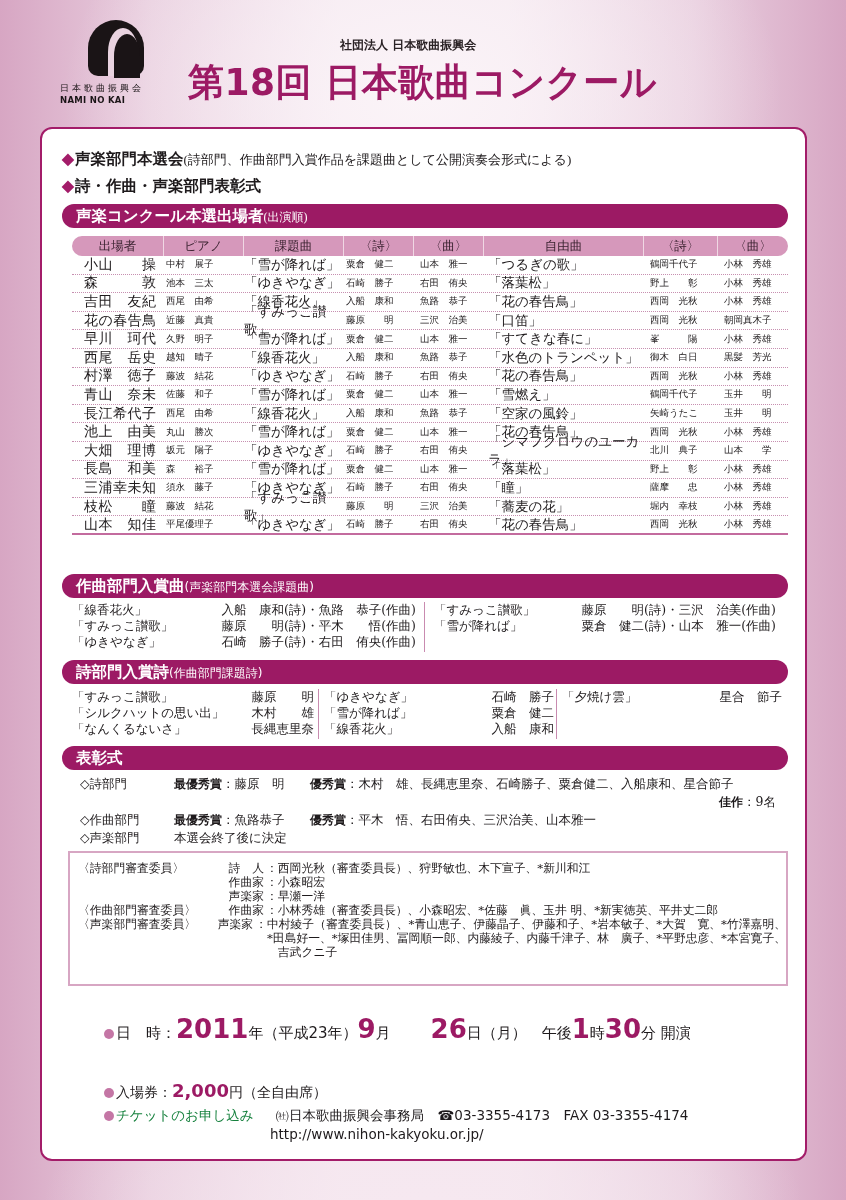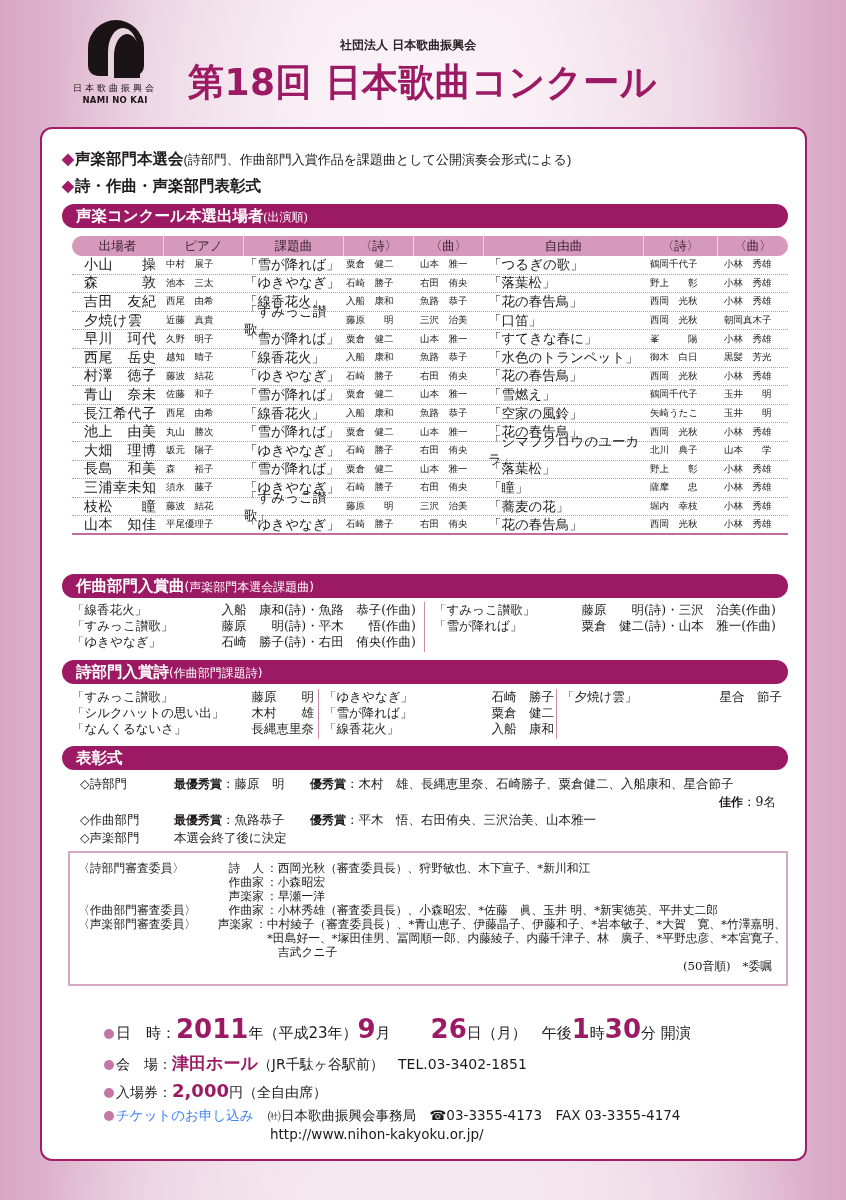--- a/index.html
+++ b/index.html
@@ -8,38 +8,38 @@
     position: relative;
     font-family: "DejaVu Serif", "Liberation Serif", serif;
     color: #1e1a1c;
     background:
       radial-gradient(ellipse 360px 260px at 50% 8%, #fbf4f8 0%, rgba(251,244,248,0) 100%),
       radial-gradient(ellipse 380px 140px at 50% 100%, #f6e8f0 0%, rgba(246,232,240,0) 100%),
       linear-gradient(90deg, #d7a6c3 0%, #e9cfdf 18%, #f4e7ef 40%, #f4e7ef 60%, #e9cfdf 82%, #d7a6c3 100%);
   }
 
   
-  .logo { position: absolute; left: 60px; top: 20px; width: 110px; text-align: center; }
+  .logo { position: absolute; left: 60px; top: 20px; width: 110px; }
   .logo-mark { width: 62px; height: 58px; margin: 0 auto; position: relative; }
   .logo-mark .outer { position: absolute; left: 4px; top: 0; width: 56px; height: 56px; border-radius: 50% 50% 10px 10px; background: #1a1416; }
   .logo-mark .inner { position: absolute; left: 24px; top: 8px; width: 30px; height: 48px; border-radius: 50% 50% 0 0; background: #e9d3e0; }
   .logo-mark .inner2 { position: absolute; left: 30px; top: 14px; width: 26px; height: 44px; border-radius: 50% 50% 0 0; background: #1a1416; }
   .logo-jp { font-family: "DejaVu Sans", sans-serif; font-size: 9px; letter-spacing: 3px; margin-top: 4px; color: #1a1416; }
   .logo-en { font-family: "DejaVu Sans", sans-serif; font-size: 8.5px; font-weight: bold; letter-spacing: 0.3px; color: #1a1416; }
 
   .org { position: absolute; left: 340px; top: 37px; font-family: "DejaVu Sans", sans-serif; font-size: 12px; font-weight: bold; color: #2a2225; }
   .title { position: absolute; left: 188px; top: 58px; font-family: "DejaVu Sans", sans-serif; font-size: 36px; font-weight: bold; color: #9c1a64; letter-spacing: 0.5px; transform: scaleY(1.05); }
 
   
   .frame {
     position: absolute; left: 40px; top: 127px; width: 767px; height: 1034px;
     background: #ffffff; border: 2px solid #a31c69; border-radius: 12px;
   }
 
-  .bullet-line { position: absolute; left: 20px; font-family: Liberation Sans, sans-serif; font-weight: bold; font-size: 15.5px; color: #1e1a1c; }
+  .bullet-line { position: absolute; left: 20px; font-family: Liberation Serif, serif; font-weight: bold; font-size: 15.5px; color: #1e1a1c; }
   .bullet-line .dia { color: #a31c69; margin-right: 1px; }
   .bullet-line .note { font-weight: normal; font-size: 13px; }
 
   .bar {
     position: absolute; left: 20px; width: 726px; height: 24px;
     background: #9c1a64; border-radius: 12px;
     color: #fff; font-family: "DejaVu Sans", sans-serif; font-weight: bold; font-size: 15.5px;
     padding-left: 14px; line-height: 24px;
   }
   .bar .note { font-weight: normal; font-size: 12px; }
@@ -156,21 +156,21 @@
           <div class="c-name">吉田　友紀</div>
           <div class="c-piano">西尾　由希</div>
           <div class="c-song">「線香花火」</div>
           <div class="c-poet">入船　康和</div>
           <div class="c-comp">魚路　恭子</div>
           <div class="c-free">「花の春告鳥」</div>
           <div class="c-fpoet">西岡　光秋</div>
           <div class="c-fcomp">小林　秀雄</div>
         </div>
         <div class="crow">
-          <div class="c-name">夕焼け雲</div>
+          <div class="c-name">花の春告鳥</div>
           <div class="c-piano">近藤　真貴</div>
           <div class="c-song">「すみっこ讃歌」</div>
           <div class="c-poet">藤原　　明</div>
           <div class="c-comp">三沢　治美</div>
           <div class="c-free">「口笛」</div>
           <div class="c-fpoet">西岡　光秋</div>
           <div class="c-fcomp">朝岡真木子</div>
         </div>
         <div class="crow">
           <div class="c-name">早川　珂代</div>
@@ -412,29 +412,25 @@
           <span class="lab"></span>
           <span class="role"></span>
           <span class="val">　*田島好一、*塚田佳男、冨岡順一郎、内藤綾子、内藤千津子、林　廣子、*平野忠彦、*本宮寛子、</span>
         </div>
         <div class="row">
           <span class="lab"></span>
           <span class="role"></span>
           <span class="val">　吉武クニ子</span>
         </div>
       </div>
-    <div style="text-align:right; padding-right:14px;">(50音順)　*委嘱</div>
   </div>
 
   <div class="info" style="top:885px; font-size:15px;">
     <span class="dot"></span><span>日　時：</span><span class="mg" style="font-size:26px;">2011</span><span>年（平成23年）</span><span class="mg" style="font-size:26px;">9</span><span>月</span><span class="mg" style="font-size:26px;margin-left:40px;">26</span><span>日（月）　午後</span><span class="mg" style="font-size:26px;">1</span><span>時</span><span class="mg" style="font-size:26px;">30</span><span>分 開演</span>
   </div>
-  <div class="info" style="top:923px; font-size:14px;">
-    <span class="dot"></span><span>会　場：</span><span class="mg" style="font-size:17px;">津田ホール</span><span>（JR千駄ヶ谷駅前）　TEL.03-3402-1851</span>
-  </div>
   <div class="info" style="top:951px; font-size:14px;">
     <span class="dot"></span><span>入場券：</span><span class="mg" style="font-size:18px;">2,000</span><span>円（全自由席）</span>
   </div>
   <div class="info" style="top:978px; font-size:13.5px;">
-    <span class="dot"></span><span style="color:#3b82f6; font-family:'DejaVu Serif',serif; margin-right:14px;">チケットのお申し込み</span><span>㈳日本歌曲振興会事務局　☎03-3355-4173　FAX 03-3355-4174</span>
+    <span class="dot"></span><span style="color:#15803d; font-family:'DejaVu Serif',serif; margin-right:22px;">チケットのお申し込み</span><span>㈳日本歌曲振興会事務局　☎03-3355-4173　FAX 03-3355-4174</span>
   </div>
   <div class="info" style="top:997px; left:228px; font-size:13.5px;">http://www.nihon-kakyoku.or.jp/</div>
 </div>
 
 </body></html>

